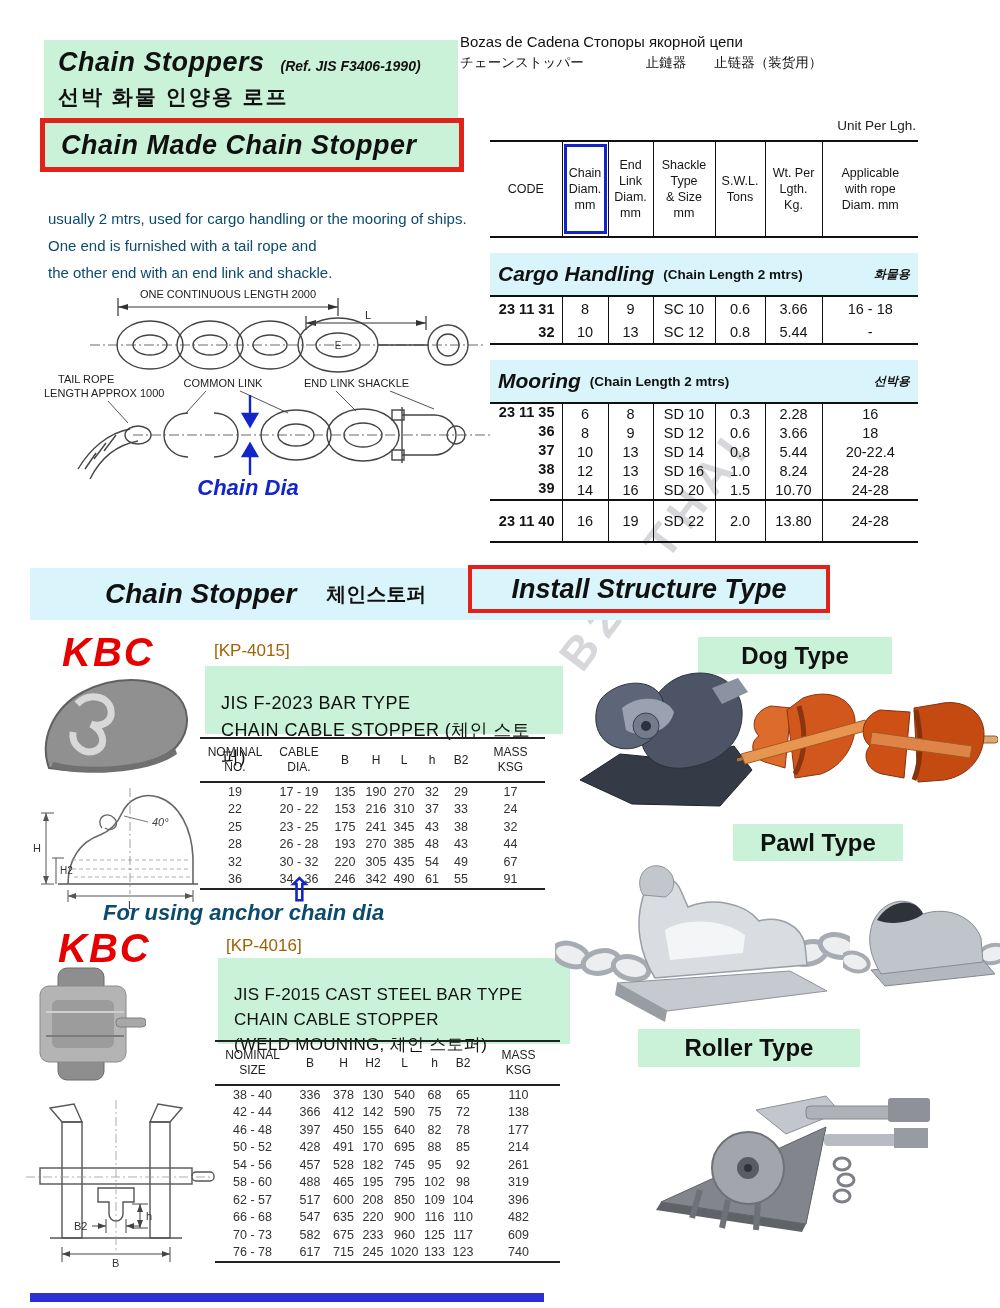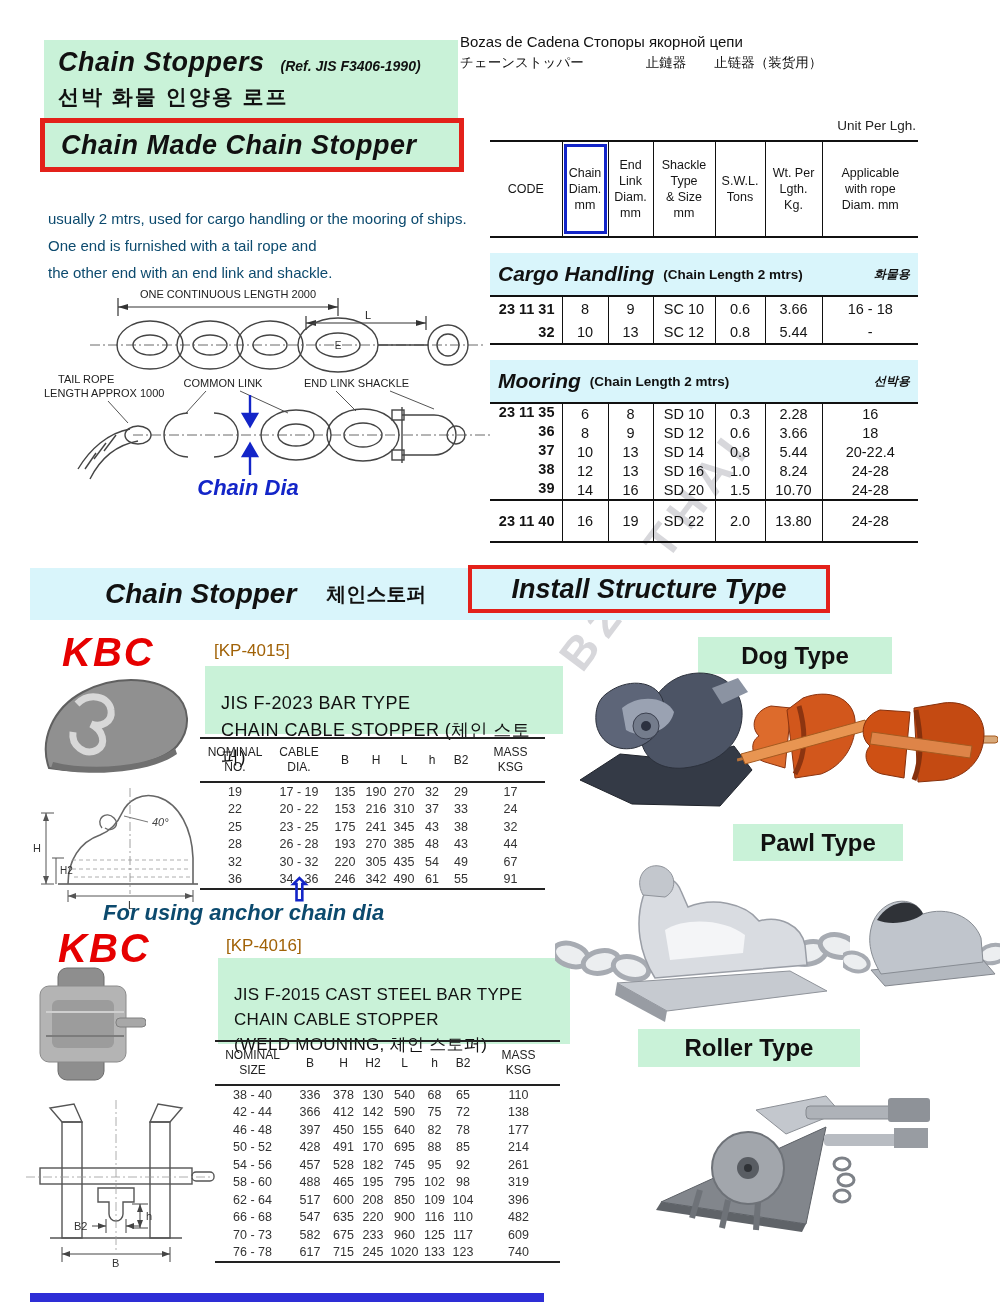--- a/index.html
+++ b/index.html
@@ -637,21 +637,21 @@
             <td>58 - 60</td>
             <td>488</td>
             <td>465</td>
             <td>195</td>
             <td>795</td>
             <td>102</td>
             <td>98</td>
             <td>319</td>
           </tr>
           <tr>
-            <td>62 - 64</td>
+            <td>62 - 57</td>
             <td>517</td>
             <td>600</td>
             <td>208</td>
             <td>850</td>
             <td>109</td>
             <td>104</td>
             <td>396</td>
           </tr>
           <tr>
             <td>66 - 68</td>

